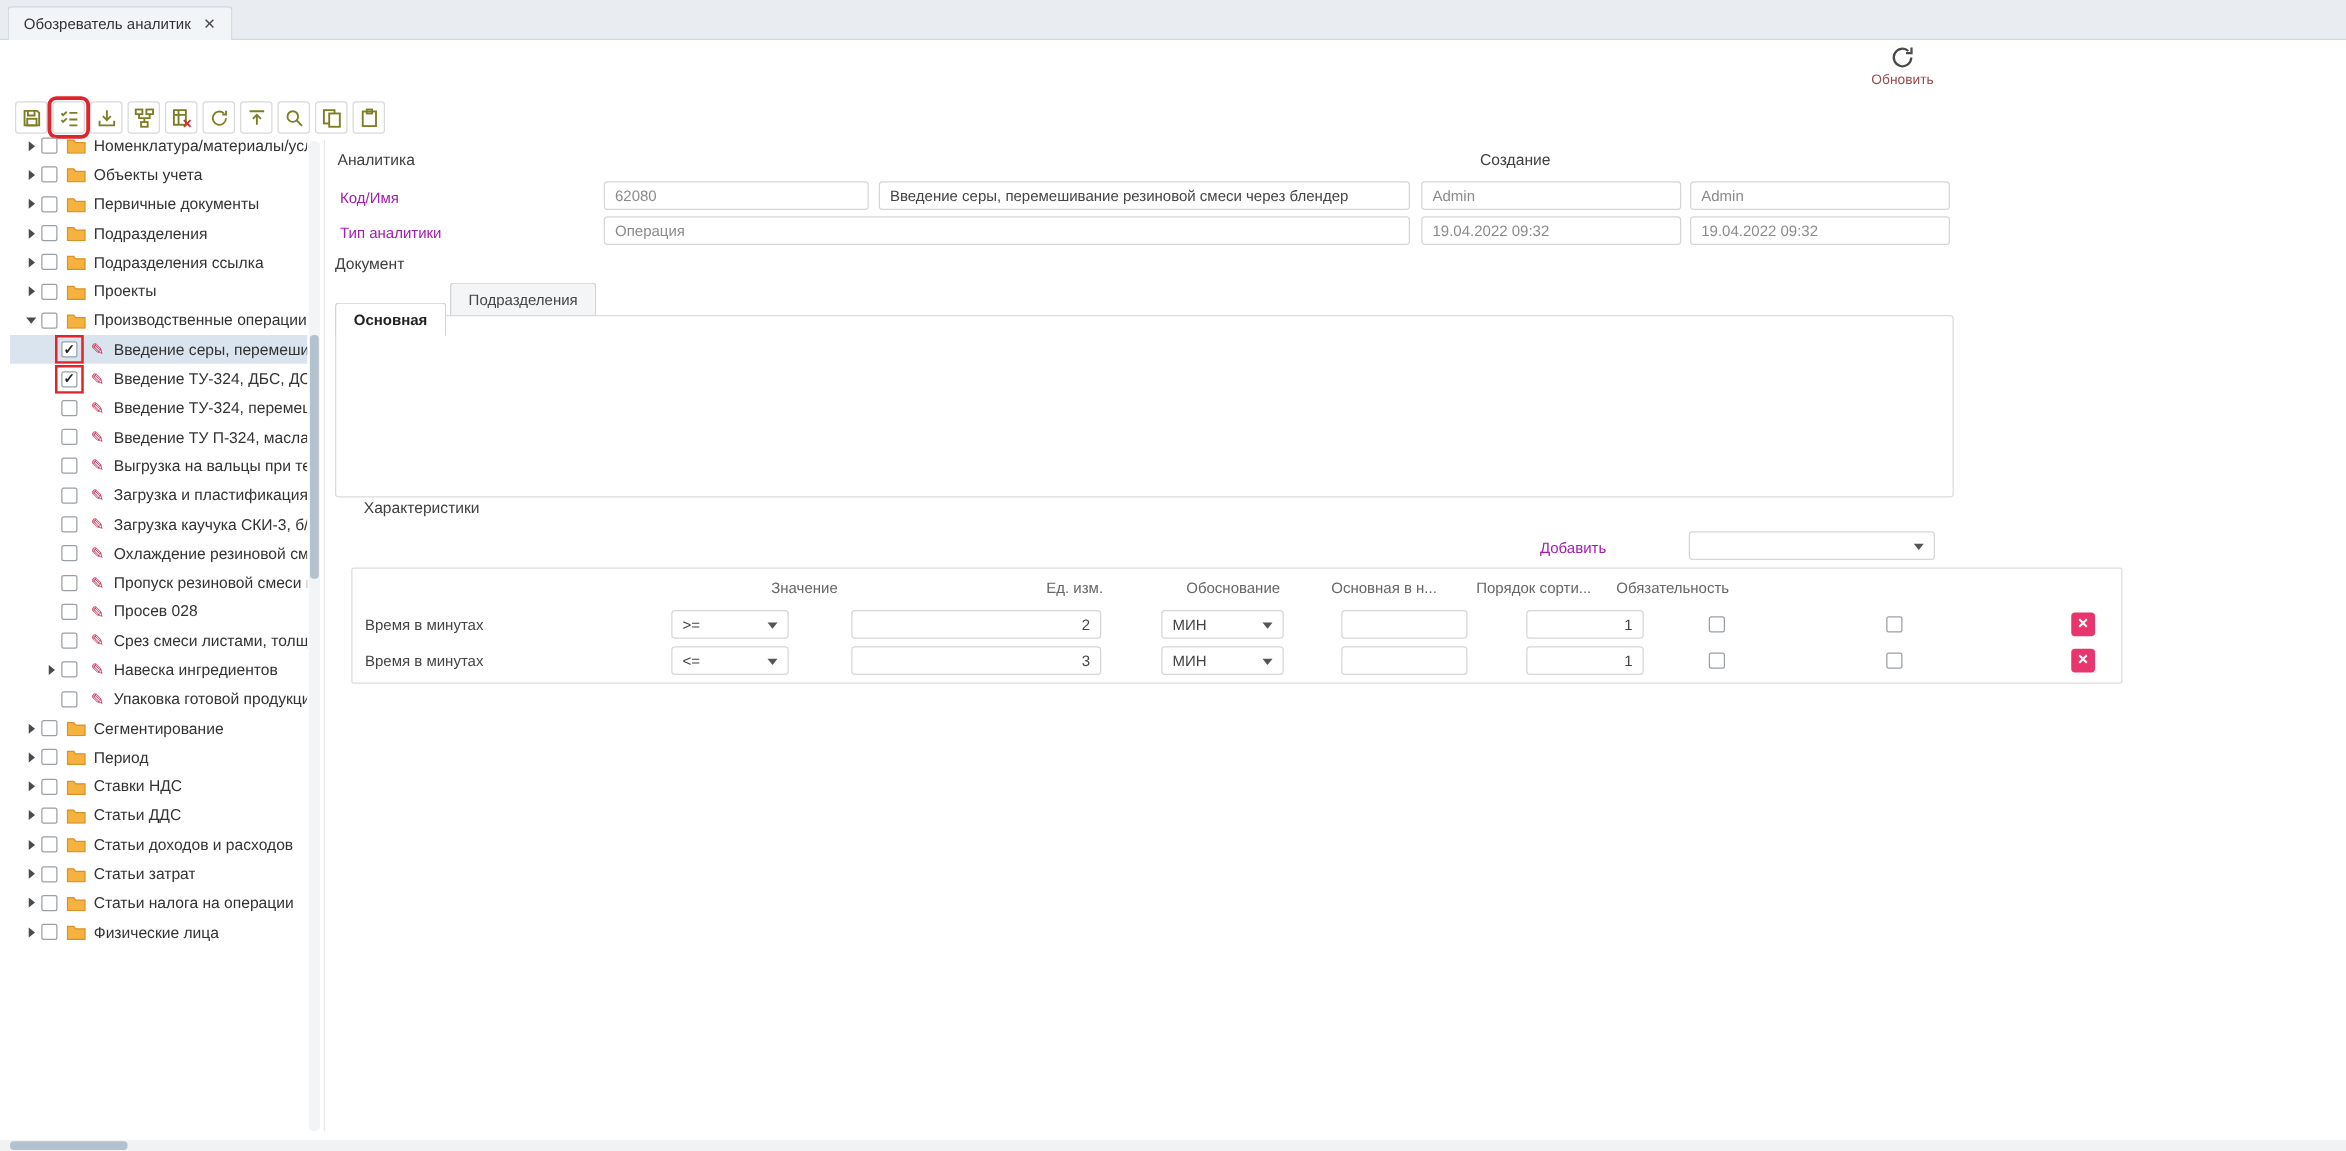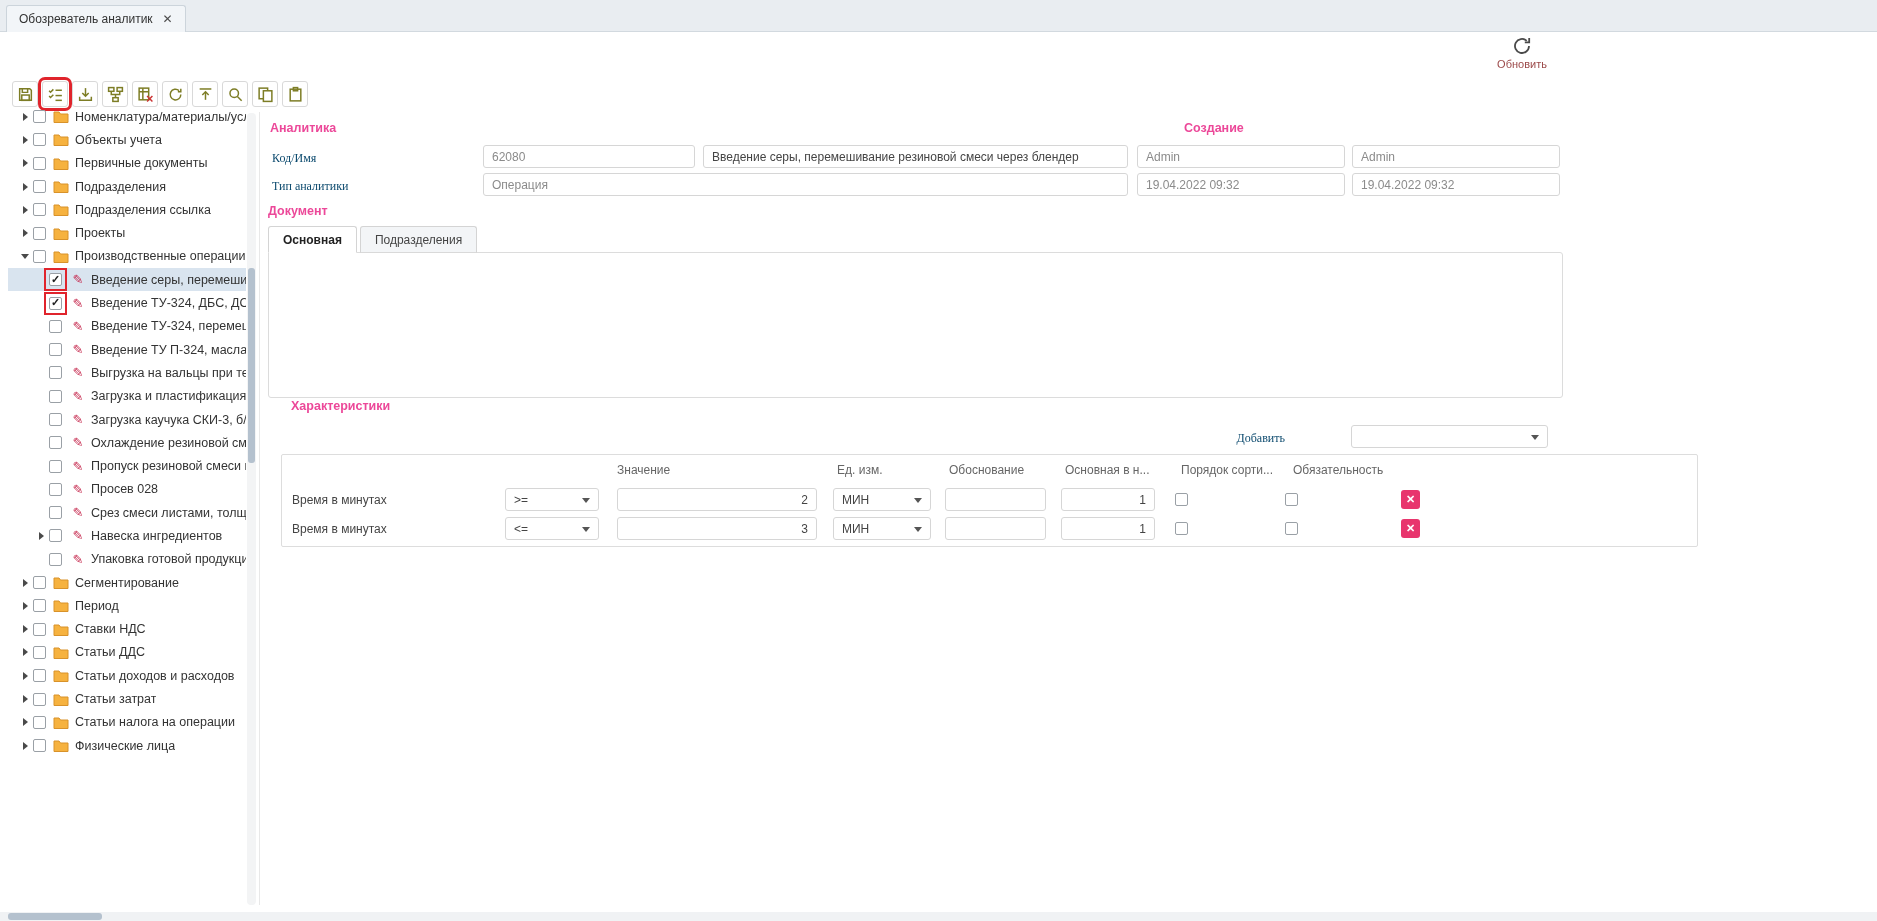--- a/index.html
+++ b/index.html
@@ -43,55 +43,55 @@
   .cb.checked::before { content:"✓"; font-weight:bold; margin-top:-1px; }
   .ticon { width:18px; flex:0 0 18px; text-align:center; margin-right:4px; line-height:1; }
   .ticon.pencil { color:#c62a4f; font-size:13px; }
   .tlabel { overflow:hidden; }
   .vdivider { position:absolute; left:259px; top:112px; width:1px; height:793px; background:#e8e8e8; }
   .vscroll { position:absolute; left:247px; top:113px; width:9px; height:792px; background:#f3f4f5; border-radius:4px; }
   .vthumb { position:absolute; left:1px; top:155px; width:7px; height:195px; background:#b4c1ce; border-radius:3px; }
   .bottombar { position:absolute; left:0; top:912px; width:1877px; height:9px; background:#f0f2f4; }
   .hthumb { position:absolute; left:8px; top:1px; width:94px; height:7px; background:#b4c1ce; border-radius:3px; }
   
-  .shead { position:absolute; font-size:12.5px; font-weight:bold; color:#ec4899; }
-  .flabel { position:absolute; font-size:12px; color:#0c4a6e;font-family:Liberation Serif, serif; }
+  .shead { position:absolute; font-size:12.5px; font-weight:normal; color:#404040; }
+  .flabel { position:absolute; font-size:12px; color:#a21caf; }
   .flabel.r { text-align:right; }
   .input { position:absolute; box-sizing:border-box; height:23px; border:1px solid #d6d6d6;
     border-radius:3px; font-size:12px; color:#444; padding:0 8px; background:#fff;
     font-family:"Liberation Sans", sans-serif; outline:none; }
   .input.gray { color:#8b8b8b; }
   .fselect { box-sizing:border-box; height:23px; border:1px solid #d6d6d6; border-radius:3px;
     background:#fff; display:flex; align-items:center; padding:0 22px 0 8px;
     position:relative; font-size:12px; color:#444; cursor:pointer; }
   .fselect::after { content:""; position:absolute; right:8px; top:9px;
     border-left:4px solid transparent; border-right:4px solid transparent; border-top:5px solid #555; }
   .abs { position:absolute; }
   
   .dtabs { position:absolute; left:268px; top:226px; height:27px; display:flex; z-index:2; }
   .dtab { box-sizing:border-box; padding:0 14px; display:flex; align-items:center; font-size:12px;
     color:#444; border:1px solid #d4d4d4; border-radius:3px 3px 0 0; margin-right:3px;
     background:#f3f5f7; border-bottom:1px solid #d9d9d9; cursor:pointer; height:27px; }
-  .dtab.active { font-weight:bold; color:#222; background:#fff; border-bottom:1px solid #fff; }
+  .dtab.active { font-weight:bold; color:#222; background:#fff; border-bottom:1px solid #fff;margin-top:16px; }
   .dpanel { position:absolute; left:268px; top:252px; width:1293px; height:144px;
     border:1px solid #dcdcdc; border-radius:0 3px 3px 3px; background:#fff; z-index:1; }
   textarea.input { height:78px; padding:6px 8px; resize:none; }
   .datefield { position:absolute; width:97px; height:23px; }
   .datefield .input { left:0; top:0; width:97px; padding-right:24px; }
   .datefield svg { position:absolute; right:5px; top:4px; }
   .treebtn { position:absolute; width:23px; height:23px; box-sizing:border-box;
     border:1px solid #cfcfcf; border-radius:3px; background:#fff;
     display:flex; align-items:center; justify-content:center; cursor:pointer; }
   
   .chartable { position:absolute; left:281px; top:454px; width:1417px; height:93px;
     box-sizing:border-box; border:1px solid #ddd; border-radius:2px; overflow:hidden; background:#fff; }
   .cgrid { display:grid; grid-template-columns:215px 110px 220px 112px 116px 116px 112px 114px 65px; align-items:center; }
   .chead { height:30px; font-size:12px; color:#666; }
   .chead > div { padding-left:10px; }
-  .crow { height:29px; }
+  .crow { height:29px;gap:32px; }
   .cc { position:relative; height:23px; display:flex; align-items:center; }
   .cc.name { font-size:12px; color:#444; padding-left:10px; }
   .cc .input { position:relative; }
   .cc .num { text-align:right; }
   .delbtn { width:19px; height:19px; margin-left:4px; background:#e8356d; border-radius:3px;
     display:flex; align-items:center; justify-content:center; cursor:pointer; }
   .delbtn::before { content:"✕"; color:#fff; font-size:11px; font-weight:bold; line-height:1; }
   svg { display:block; }
 </style>
 </head>

